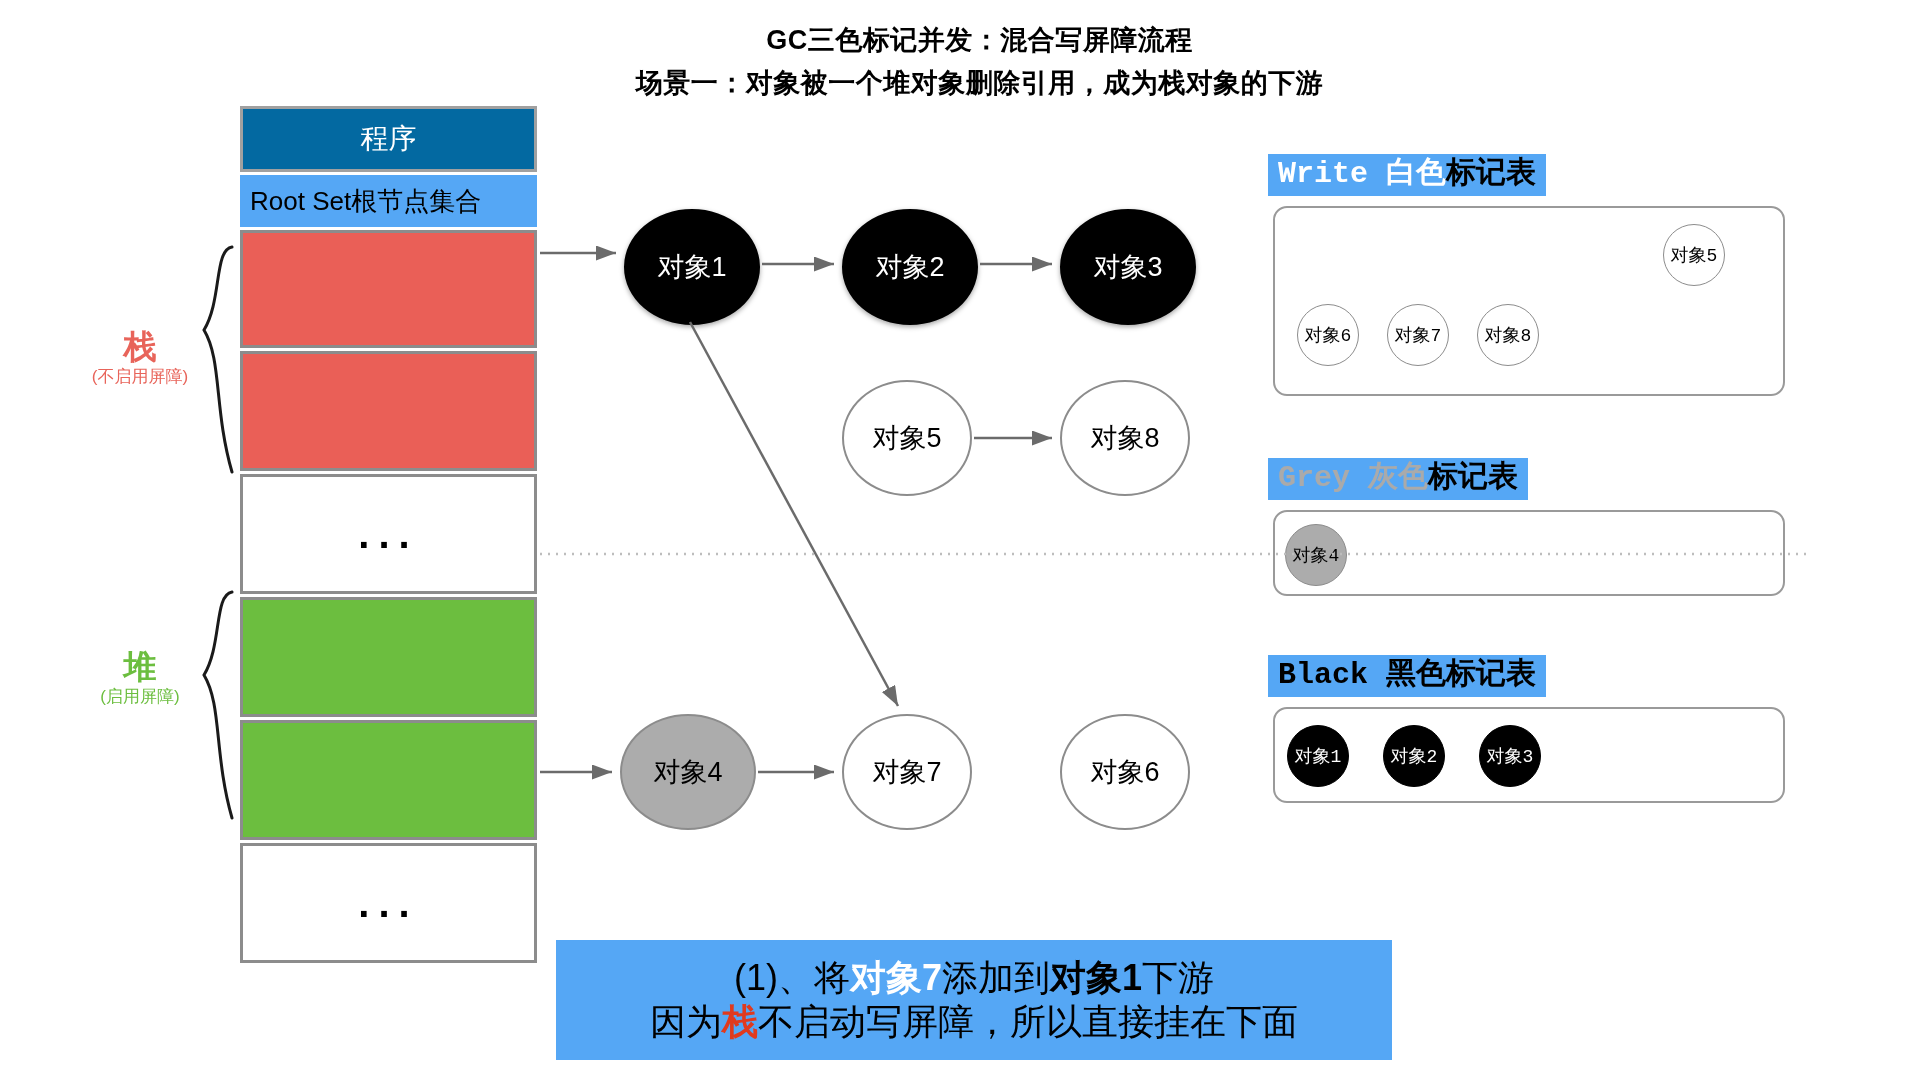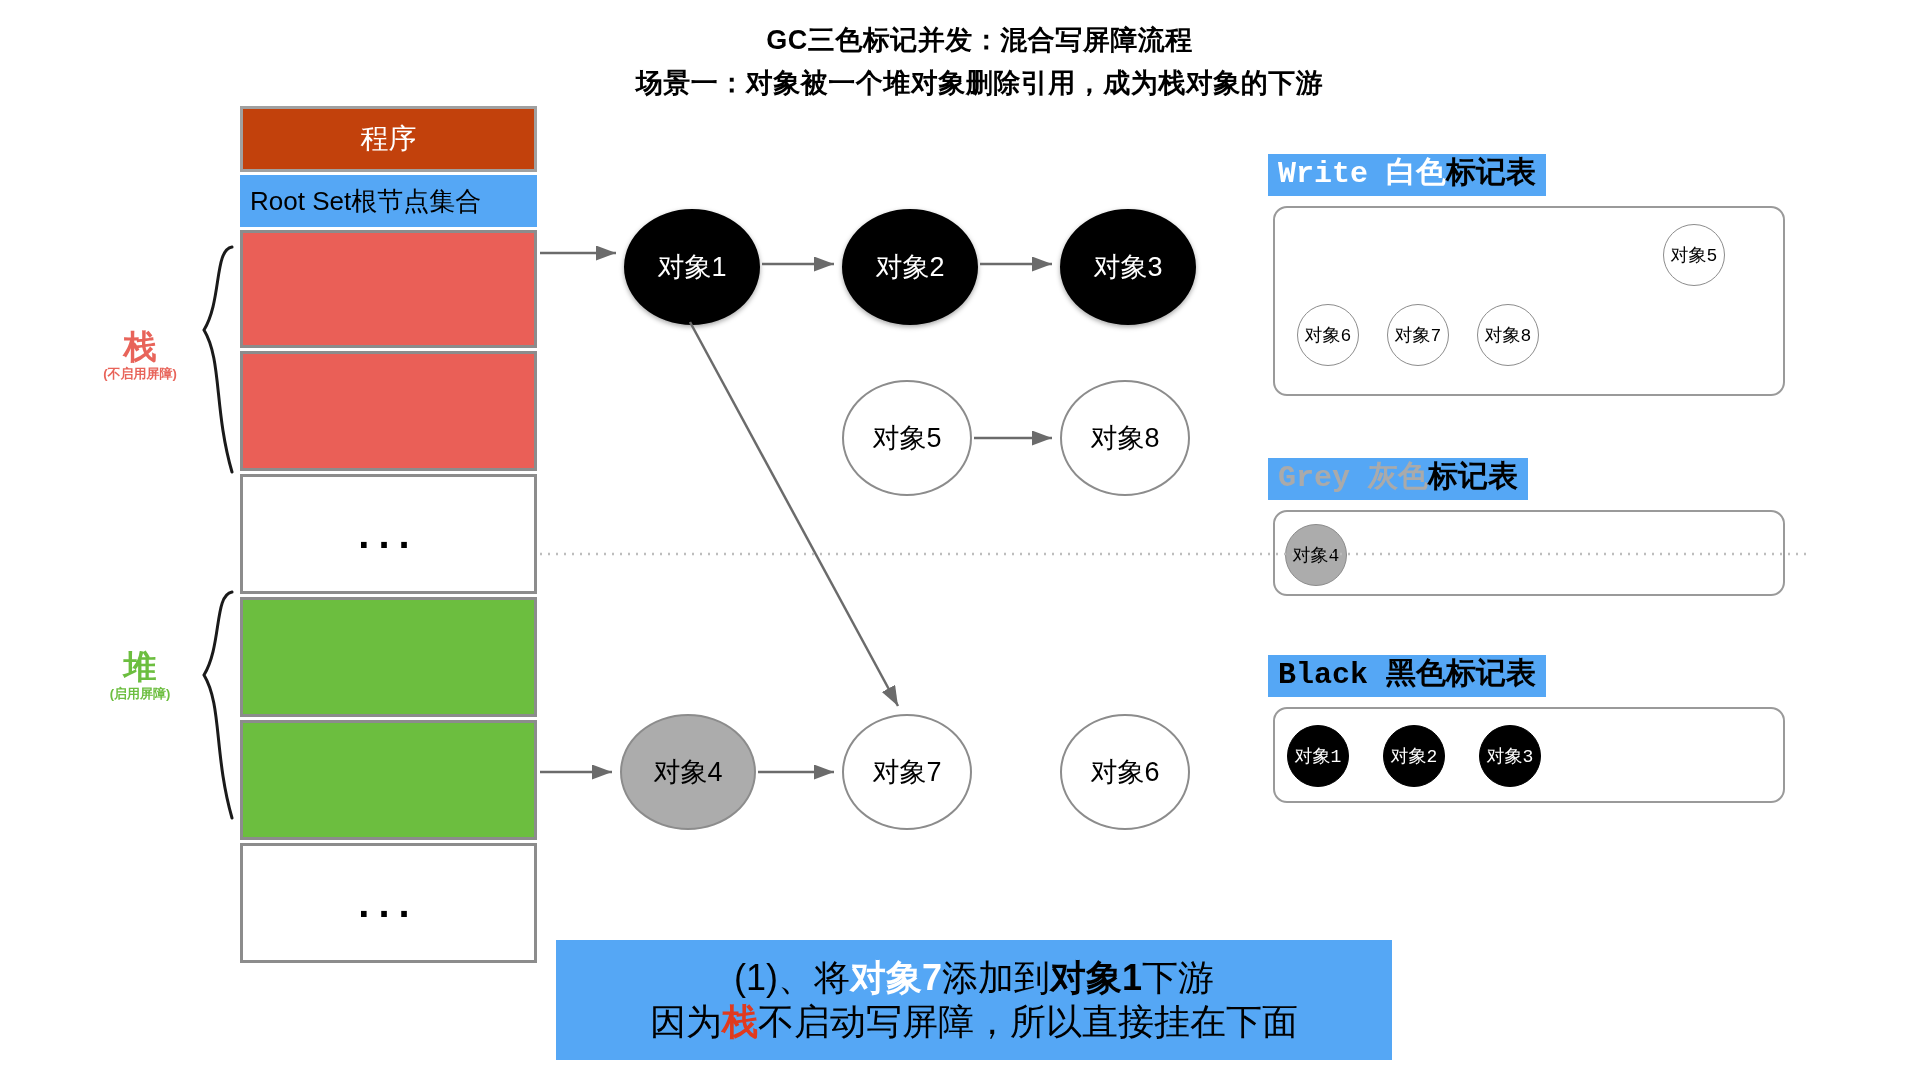--- a/index.html
+++ b/index.html
@@ -34,21 +34,21 @@
   .mem-box {
     position: absolute;
     left: 0; width: 297px;
     border: 3px solid #8c8c8c;
     display: flex; align-items: center;
     color: #ffffff;
     font-size: 28px;
   }
   #box-program {
     top: 0; height: 66px;
-    background: #c2410c;
+    background: #0369a1;
     justify-content: center;
     border-color: #a0a0a0;
   }
   #box-rootset {
     top: 69px; height: 52px;
     background: #55a7f5;
     color: #000000;
     font-size: 26px;
     padding-left: 10px;
     border: none;
@@ -68,21 +68,21 @@
     display: flex; align-items: center; justify-content: center;
     font-size: 40px; font-weight: bold; color: #000000;
     letter-spacing: 9px; line-height: 1;
   }
 
   
   .region-label {
     position: absolute; text-align: center; white-space: nowrap;
   }
   .region-label .big { font-size: 33px; font-weight: bold; display: block; line-height: 1.05; }
-  .region-label .small { font-size: 13px; font-weight: bold; display: block; }
+  .region-label .small { font-size: 17px; font-weight: normal; display: block; }
   #label-stack { left: 60px; top: 330px; width: 160px; color: #e8645a; }
   #label-heap  { left: 60px; top: 650px; width: 160px; color: #6cbe3f; }
 
   
   .node {
     position: absolute;
     border-radius: 50%;
     display: flex; align-items: center; justify-content: center;
     font-size: 27px;
     border: 2px solid #8c8c8c;

